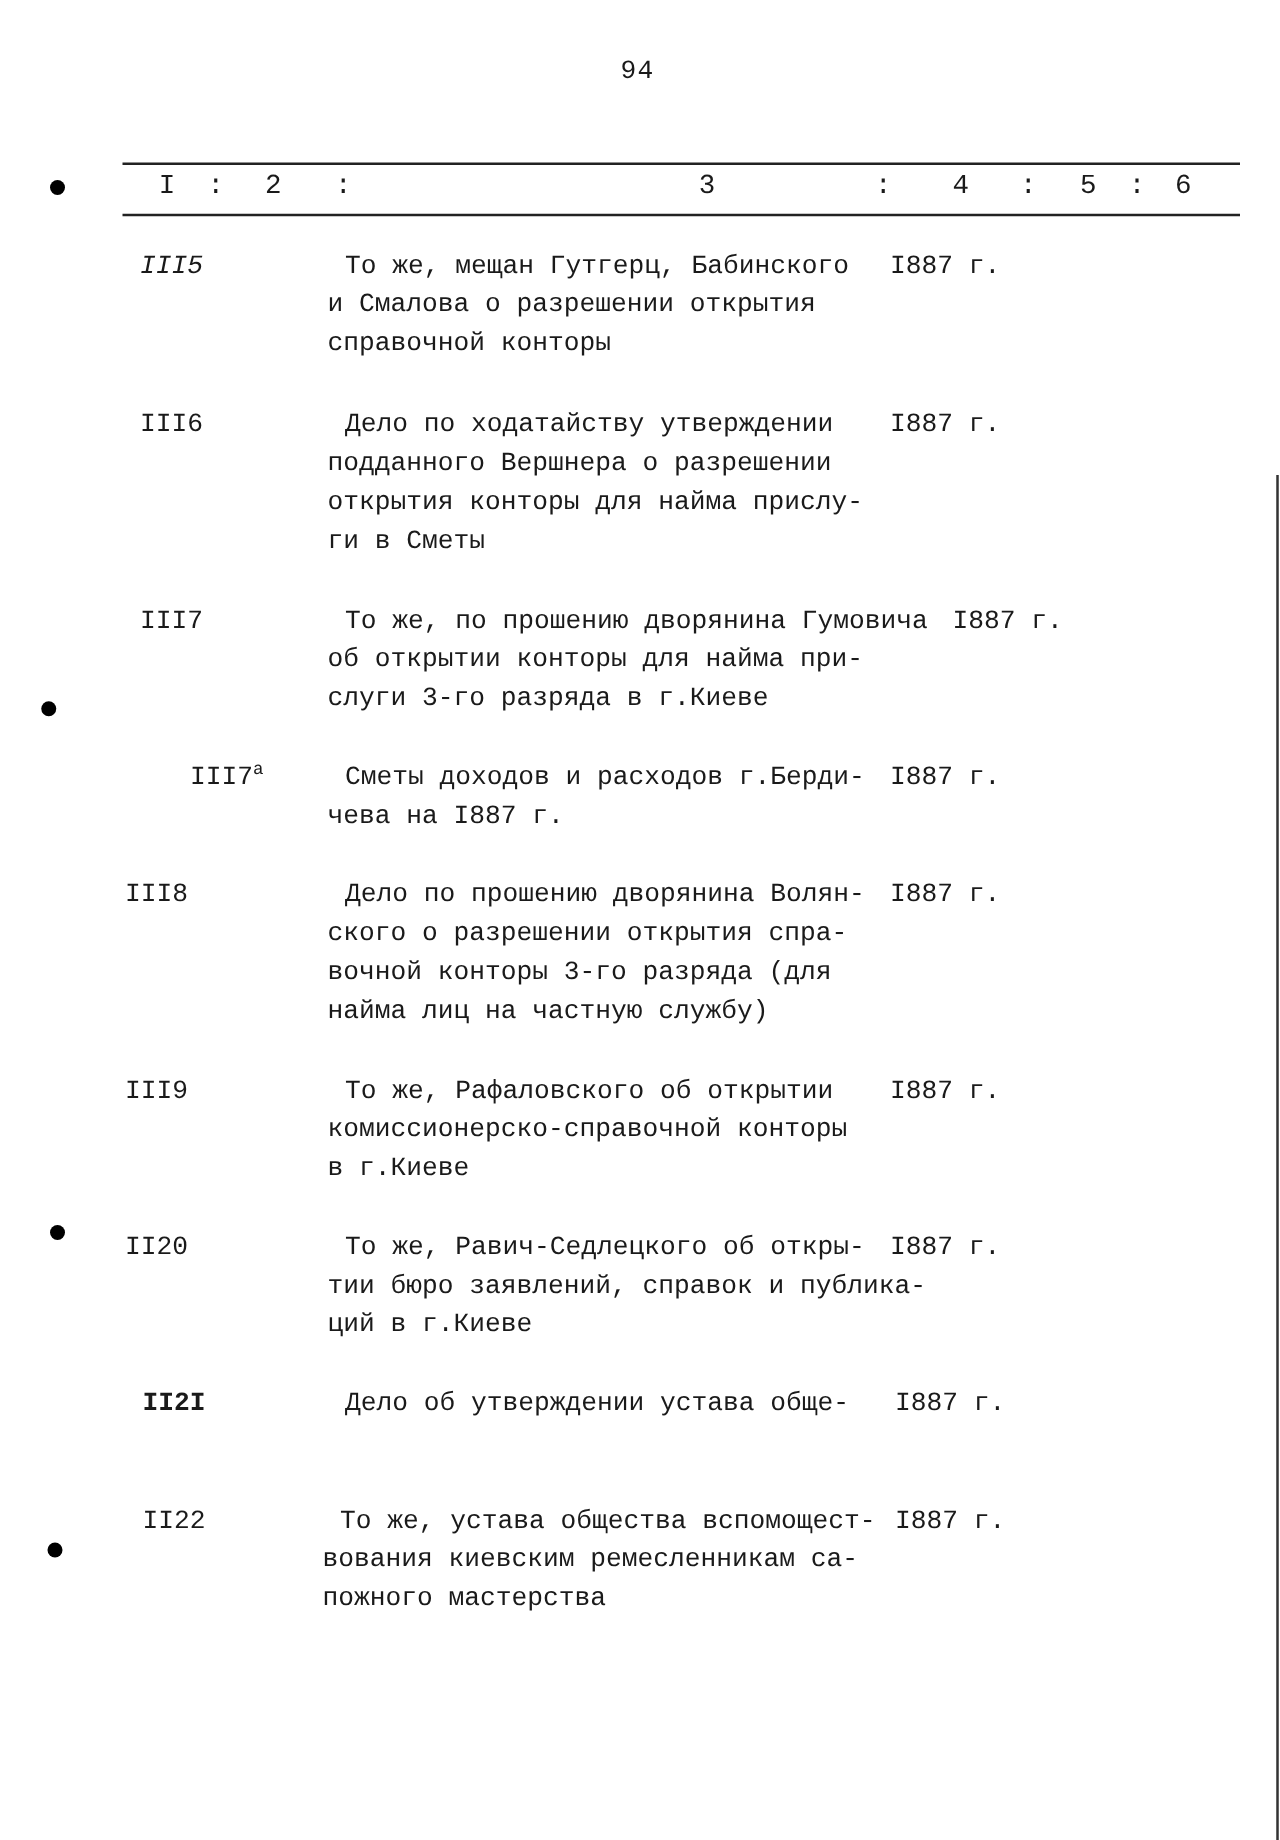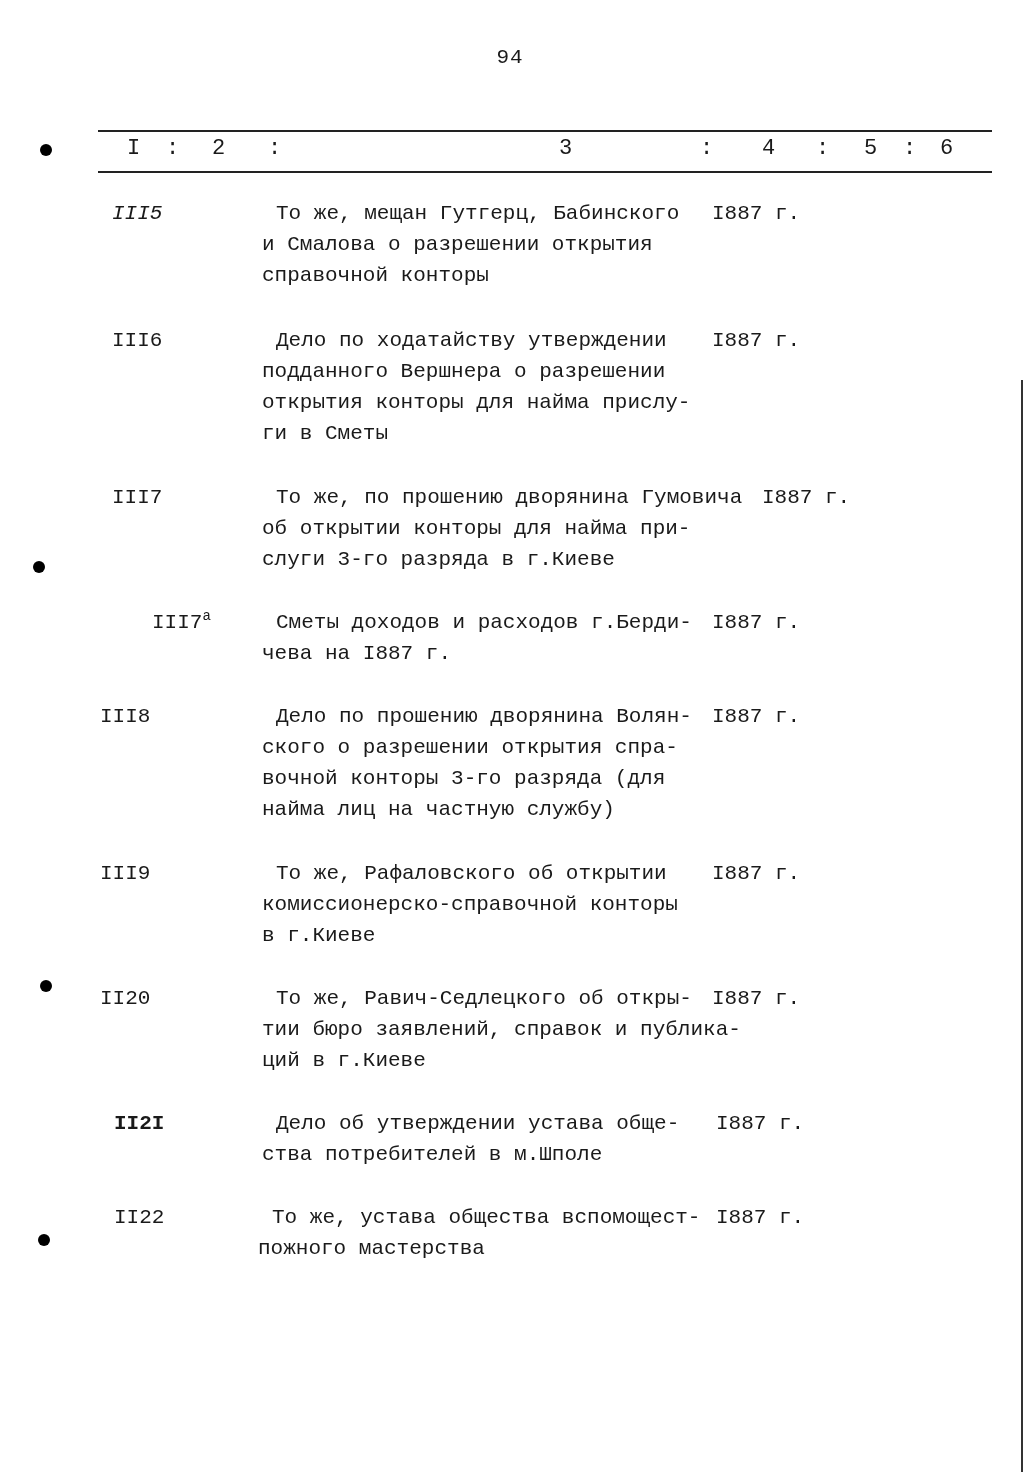--- a/index.html
+++ b/index.html
@@ -195,27 +195,27 @@
       <span class="line">тии бюро заявлений, справок и публика-</span>
       <span class="line">ций в г.Киеве</span>
     </div>
     <span class="year" style="left:712px;">I887 г.</span>
   </div>
 
   <div class="entry" style="top:1108px;">
     <span class="num" style="left:114px;font-weight:bold;"><span>II2I</span></span>
     <div class="desc">
       <span class="line first">Дело об утверждении устава обще-</span>
-      <span class="line">ства потребителей в м.Шполе</span>
     </div>
     <span class="year" style="left:716px;">I887 г.</span>
   </div>
 
   <div class="entry" style="top:1202px;">
     <span class="num" style="left:114px;"><span>II22</span></span>
     <div class="desc" style="left:258px;">
       <span class="line first">То же, устава общества вспомощест-</span>
+      <span class="line">вования киевским ремесленникам са-</span>
       <span class="line">пожного мастерства</span>
     </div>
     <span class="year" style="left:716px;">I887 г.</span>
   </div>
 
 </div>
 
 </body></html>

